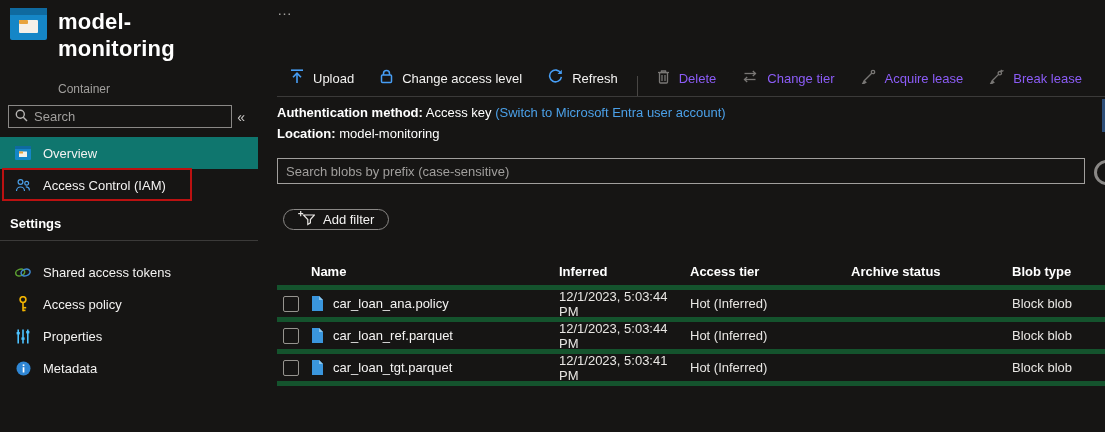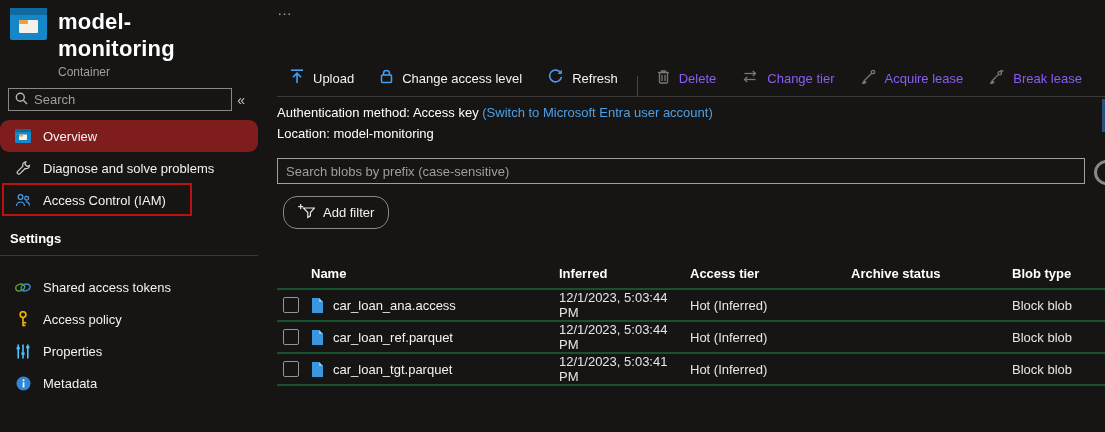--- a/index.html
+++ b/index.html
@@ -6,54 +6,54 @@
   html,body { width:1105px; height:432px; }
   body {
     background:#161514; color:#ffffff;
     font-family:"Liberation Sans", sans-serif; font-size:13px;
     overflow:hidden; position:relative;
   }
   
   .sidebar { position:absolute; top:0; left:0; width:258px; height:100%; }
   .blade-header { display:flex; gap:11px; padding:8px 10px 0 10px; align-items:flex-start; }
   .blade-title { font-size:22px; font-weight:bold; line-height:27px; letter-spacing:.2px; }
-  .blade-subtitle { font-size:12px; color:#a19f9d; margin-top:3px; }
+  .blade-subtitle { font-size:12px; color:#a19f9d; margin-top:20px; }
   .sidebar-search-row { display:flex; align-items:center; margin:9px 8px 0 8px; }
   .sidebar-search { width:228px; height:23px; border:1px solid #8a8886; display:flex; align-items:center; gap:6px; padding:10px 6px; background:transparent; }
   .sidebar-search input, .blob-search input {
     flex:1; background:transparent; border:none; outline:none; color:#fff;
     font-family:"Liberation Sans", sans-serif; font-size:13px; min-width:0;
   }
   .sidebar-search input::placeholder, .blob-search input::placeholder { color:#a19f9d; }
   .collapse-btn { margin-left:auto; color:#c8c6c4; font-size:14px; cursor:pointer; padding:2px 5px; }
   .nav { margin-top:9px; }
   .nav-item { position:relative; height:32px; display:flex; align-items:center; gap:11px; padding-left:14px; cursor:pointer; }
-  .nav-item.selected { background:#7f1d1d;border-radius:9px; }
+  .nav-item.selected { background:#0f766e; }
   .nav-icon { width:18px; display:flex; justify-content:center; align-items:center; }
   .nav-label { color:#f3f2f1; }
   .red-annotation { position:absolute; left:2px; top:-1px; width:190px; height:33px; border:2px solid #bb1111; pointer-events:none; }
   .settings-title { font-weight:bold; font-size:13px; padding:15px 0 9px 10px; color:#fff; }
   .divider { height:1px; background:#3b3a39; }
   
   .main { position:absolute; left:277px; top:0; right:0; bottom:0; }
   .overflow-dots { position:absolute; top:1px; left:0; color:#a19f9d; font-size:15px; letter-spacing:1px; cursor:pointer; }
   .cmdbar { position:absolute; top:60px; left:0; right:0; height:37px; display:flex; align-items:flex-end; border-bottom:1px solid #3b3a39; white-space:nowrap; overflow:hidden; }
   .cmd { display:flex; align-items:center; gap:9px; padding:0 13px; height:100%; cursor:pointer; color:#f3f2f1; }
   .cmd.disabled { color:#8b5cf6; }
   .cmd-sep { width:1px; height:20px; background:#484644; margin:0 6px; flex:0 0 auto; }
   .info-block { position:absolute; top:102px; left:0; line-height:21px; font-size:13px; }
-  .info-label { font-weight:normal;text-align:right; }
+  .info-label { font-weight:bold;text-align:right; }
   .info-link { color:#4ba0e8; cursor:pointer; text-decoration:none; }
   .blob-search { position:absolute; top:158px; left:0; width:808px; height:26px; border:1px solid #a19f9d; display:flex; align-items:center; padding:12px 8px; }
   .cut-circle { position:absolute; top:160px; left:817px; width:25px; height:25px; border-radius:50%; border:3px solid #8a8886; cursor:pointer; }
   .edge-sliver { position:absolute; top:99px; right:0; width:3px; height:33px; background:#2d4e78; }
-  .add-filter { position:absolute; top:196px; left:6px; height:33px; border:1px solid #8a8886; border-radius:14px; display:flex; align-items:center; gap:8px; padding:0 14px; cursor:pointer; color:#f3f2f1; }
+  .add-filter { position:absolute; top:209px; left:6px; height:21px; border:1px solid #8a8886; border-radius:14px; display:flex; align-items:center; gap:8px; padding:0 14px; cursor:pointer; color:#f3f2f1; }
   
   .table { position:absolute; top:258px; left:0; right:0; }
-  .thead, .trow { display:flex; align-items:center; height:32px; border-bottom:2px solid #14532d; }
+  .thead, .trow { display:flex; align-items:center; height:32px; border-bottom:5px solid #14532d; }
   .thead { font-weight:bold; }
   .col-check { width:34px; padding-left:6px; display:flex; align-items:center; }
   .col-name  { width:248px; display:flex; align-items:center; gap:10px; }
   .col-mod   { width:131px; }
   .col-tier  { width:161px; }
   .col-arch  { width:141px; }
   .col-type  { flex:1;padding-left:20px; }
   .trow { color:#e8e6e3; }
   .trow .col-name { color:#f5f4f3; cursor:pointer; }
   .checkbox { width:16px; height:16px; border:1px solid #96948f; border-radius:2px; background:transparent; cursor:pointer; }
@@ -98,28 +98,20 @@
         <svg width="16" height="14" viewBox="0 0 16 14">
             <rect width="16" height="14" rx="1" fill="#1586c7"></rect>
             <rect width="16" height="3" fill="#0f6aa0"></rect>
             <rect x="4" y="5.5" width="8" height="5.5" fill="#f5f0e8"></rect>
             <rect x="4" y="5.5" width="4" height="2" fill="#e8a33d"></rect>
           </svg>
       </span>
       <span class="nav-label">Overview</span>
     </div>
 
-    <div class="nav-item">
-      <span class="nav-icon">
-        <svg width="15" height="15" viewBox="0 0 15 15">
-            <path d="M13.5 4.5a3.2 3.2 0 0 1-4.3 3L4 12.7a1.6 1.6 0 0 1-2.3-2.3L6.9 5.2a3.2 3.2 0 0 1 3-4.3L8.9 3.2l2.3 2.3z" fill="none" stroke="#d2d0ce" stroke-width="1.2"></path>
-          </svg>
-      </span>
-      <span class="nav-label">Diagnose and solve problems</span>
-    </div>
 
     <div class="nav-item">
       <span class="nav-icon">
         <svg width="16" height="15" viewBox="0 0 16 15" fill="none" stroke="#4b9fe8" stroke-width="1.2">
           <circle cx="5.5" cy="4" r="2.4"></circle>
           <path d="M1.5 13c0-2.2 1.8-4 4-4s4 1.8 4 4"></path>
           <circle cx="11.7" cy="5.2" r="1.9"></circle>
           <path d="M10.8 8.9c2 0 3.6 1.6 3.6 3.6"></path>
         </svg>
       </span>
@@ -305,21 +297,21 @@
       <div class="col-check">
           <span class="checkbox"></span>
         </div>
       <div class="col-name">
         <span class="cell-icon">
           <svg width="12" height="15" viewBox="0 0 12 15">
               <path d="M1 0h7l4 4v11H1z" fill="#3a96dd"></path>
               <path d="M8 0l4 4H8z" fill="#8cc7ee"></path>
             </svg>
         </span>
-        <span>car_loan_ana.access</span>
+        <span>car_loan_ana.policy</span>
       </div>
       <div class="col-mod">12/1/2023, 5:03:44 PM</div>
       <div class="col-tier">Hot (Inferred)</div>
       <div class="col-arch"></div>
       <div class="col-type">Block blob</div>
     </div>
 
     <div class="trow">
       <div class="col-check">
           <span class="checkbox"></span>

